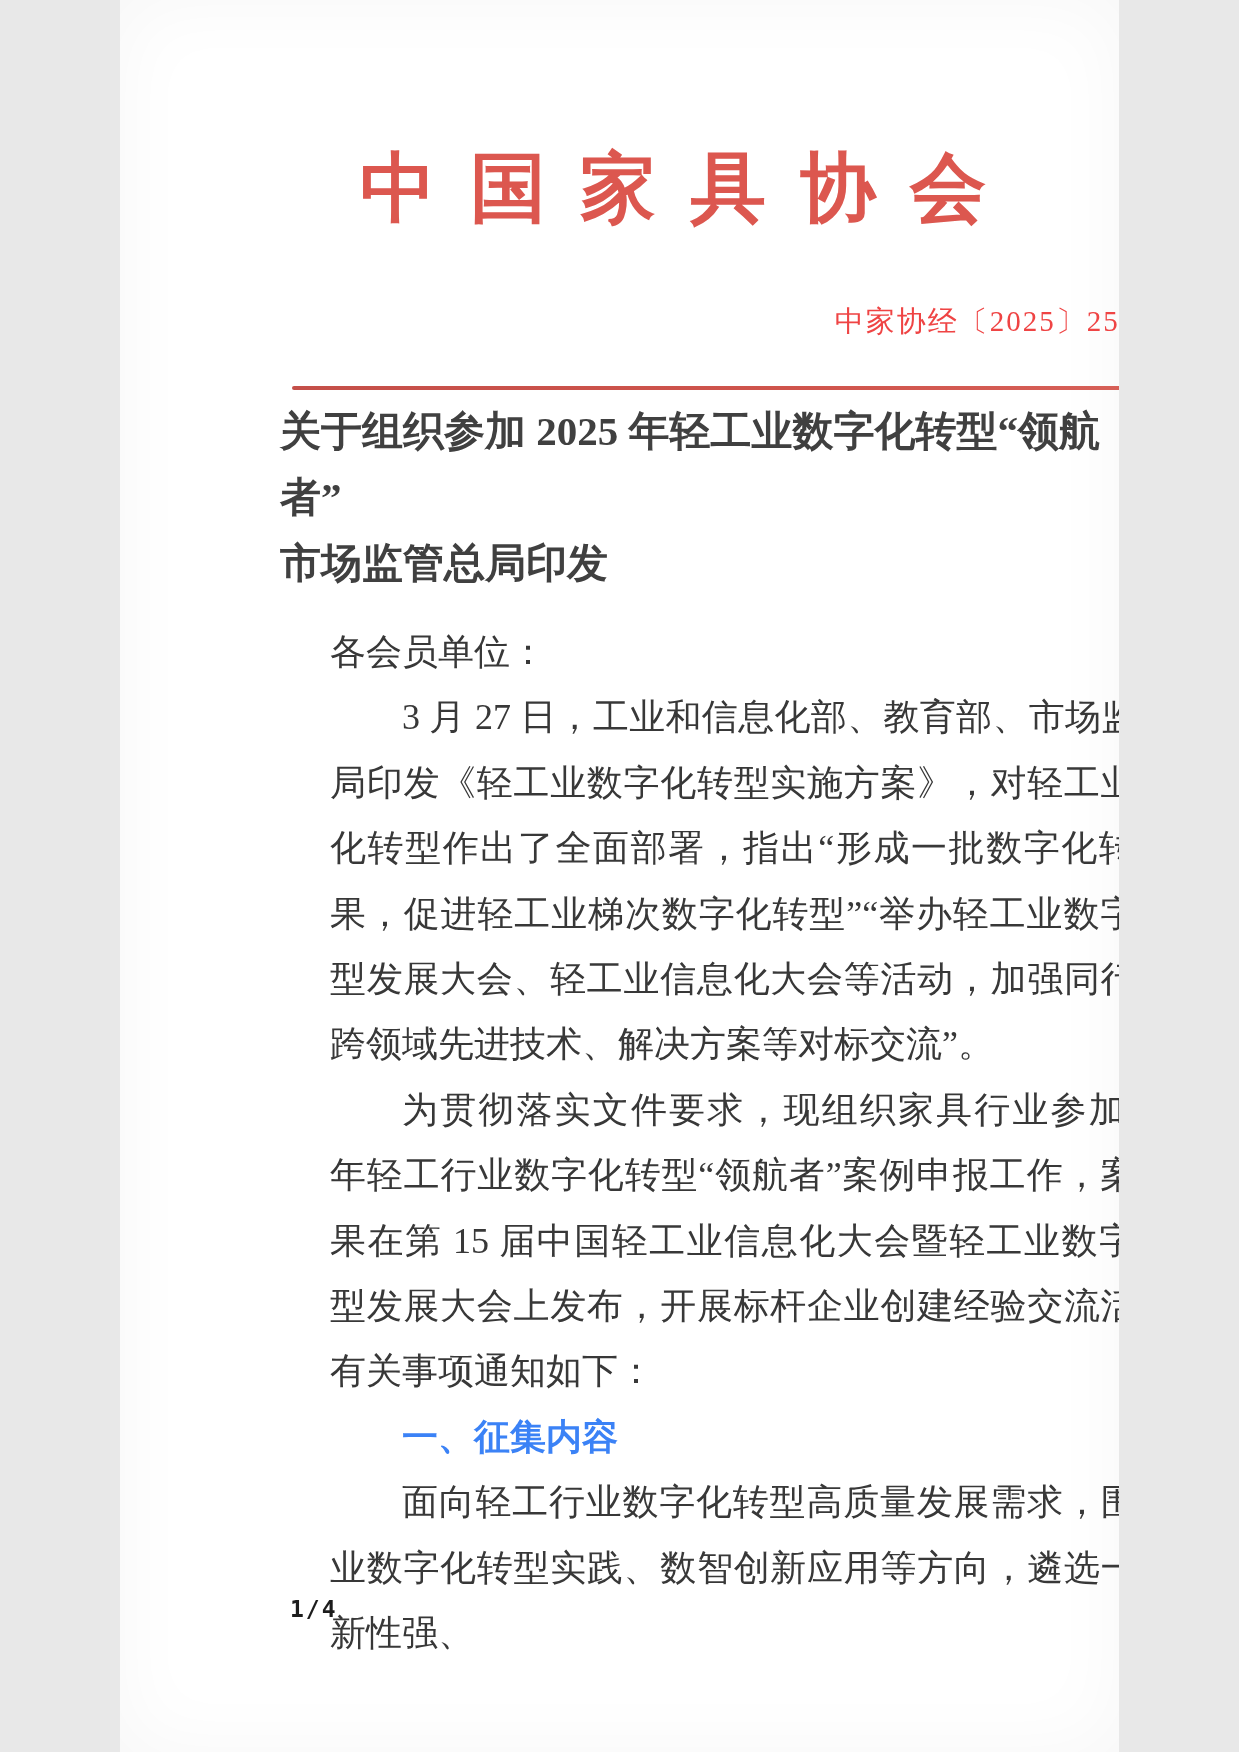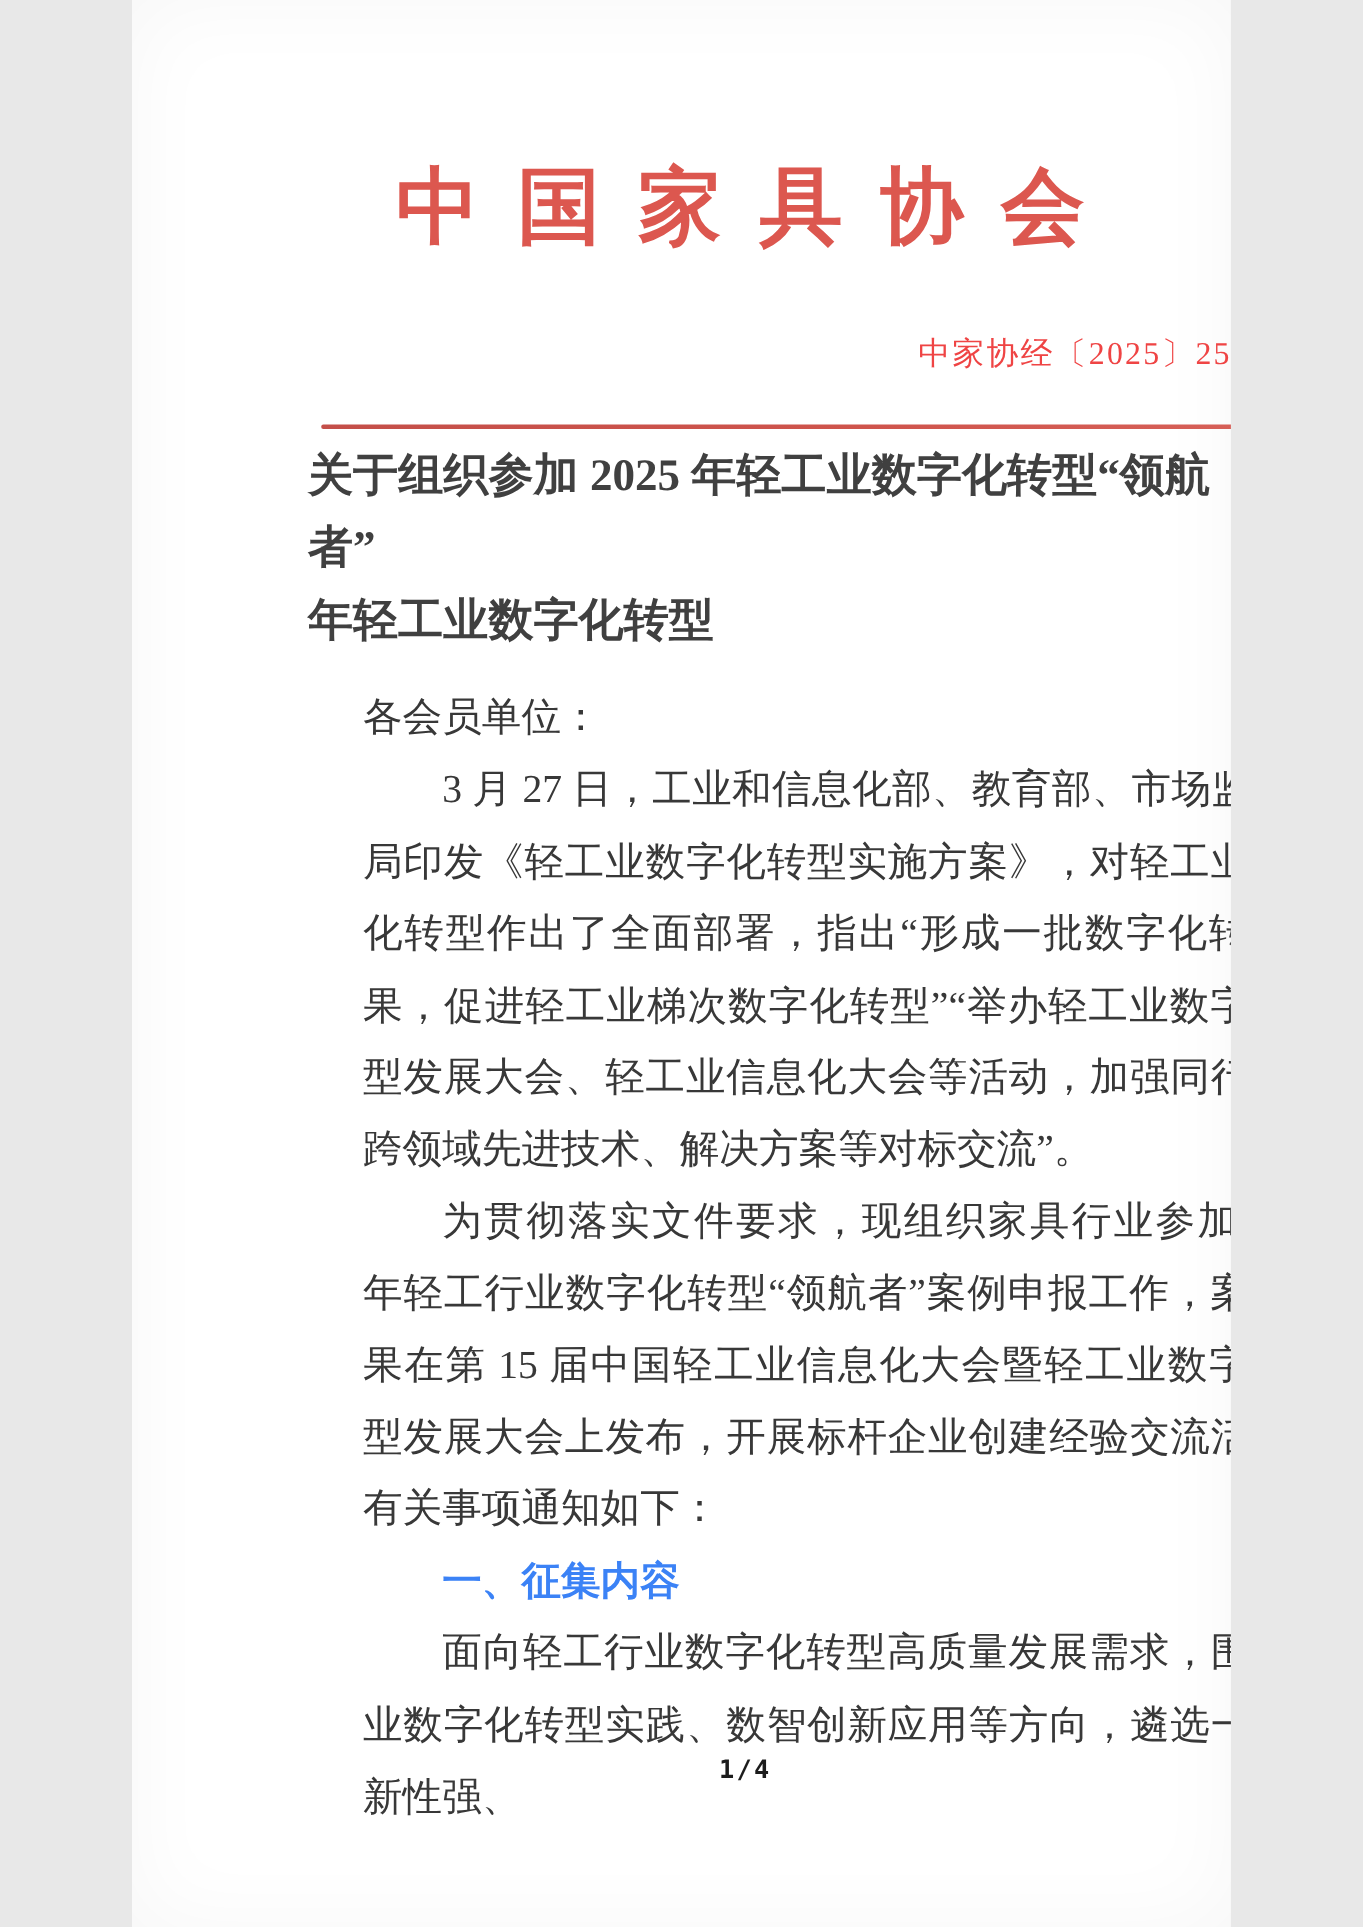--- a/index.html
+++ b/index.html
@@ -78,42 +78,42 @@
   .section-heading {
     text-indent: 2em;
     font-weight: bold;
     color: #3b82f6;
   }
   .page-number {
     position: absolute;
     top: 1596px;
     left: 170px;
     width: 775px;
-    text-align: center;
+    text-align: left;
     font-size: 23px;
     font-weight: bold;
     letter-spacing: 2px;
     color: #1c1c1c;
     font-family: "DejaVu Sans Mono", "Liberation Mono", monospace;
   }
 </style>
 </head>
 <body>
 
 <div class="page">
 
   <div class="org-header">中国家具协会</div>
 
   <div class="doc-number">中家协经〔2025〕25 号</div>
 
   <div class="red-divider"></div>
 
   <h1 class="doc-title">
     <span class="title-line">关于组织参加 2025 年轻工业数字化转型“领航者”</span>
-    <span class="title-line">年轻工业数字化转型</span>
+    <span class="title-line">市场监管总局印发</span>
   </h1>
 
   <div class="body-text">
     <p class="salutation">各会员单位：</p>
     <p class="para">3 月 27 日，工业和信息化部、教育部、市场监管总局印发《轻工业数字化转型实施方案》，对轻工业数字化转型作出了全面部署，指出“形成一批数字化转型成果，促进轻工业梯次数字化转型”“举办轻工业数字化转型发展大会、轻工业信息化大会等活动，加强同行业和跨领域先进技术、解决方案等对标交流”。</p>
     <p class="para">为贯彻落实文件要求，现组织家具行业参加 2017 年轻工行业数字化转型“领航者”案例申报工作，案例成果在第 15 届中国轻工业信息化大会暨轻工业数字化转型发展大会上发布，开展标杆企业创建经验交流活动。有关事项通知如下：</p>
     <p class="section-heading">一、征集内容</p>
     <p class="para">面向轻工行业数字化转型高质量发展需求，围绕企业数字化转型实践、数智创新应用等方向，遴选一批创新性强、</p>
   </div>
 

